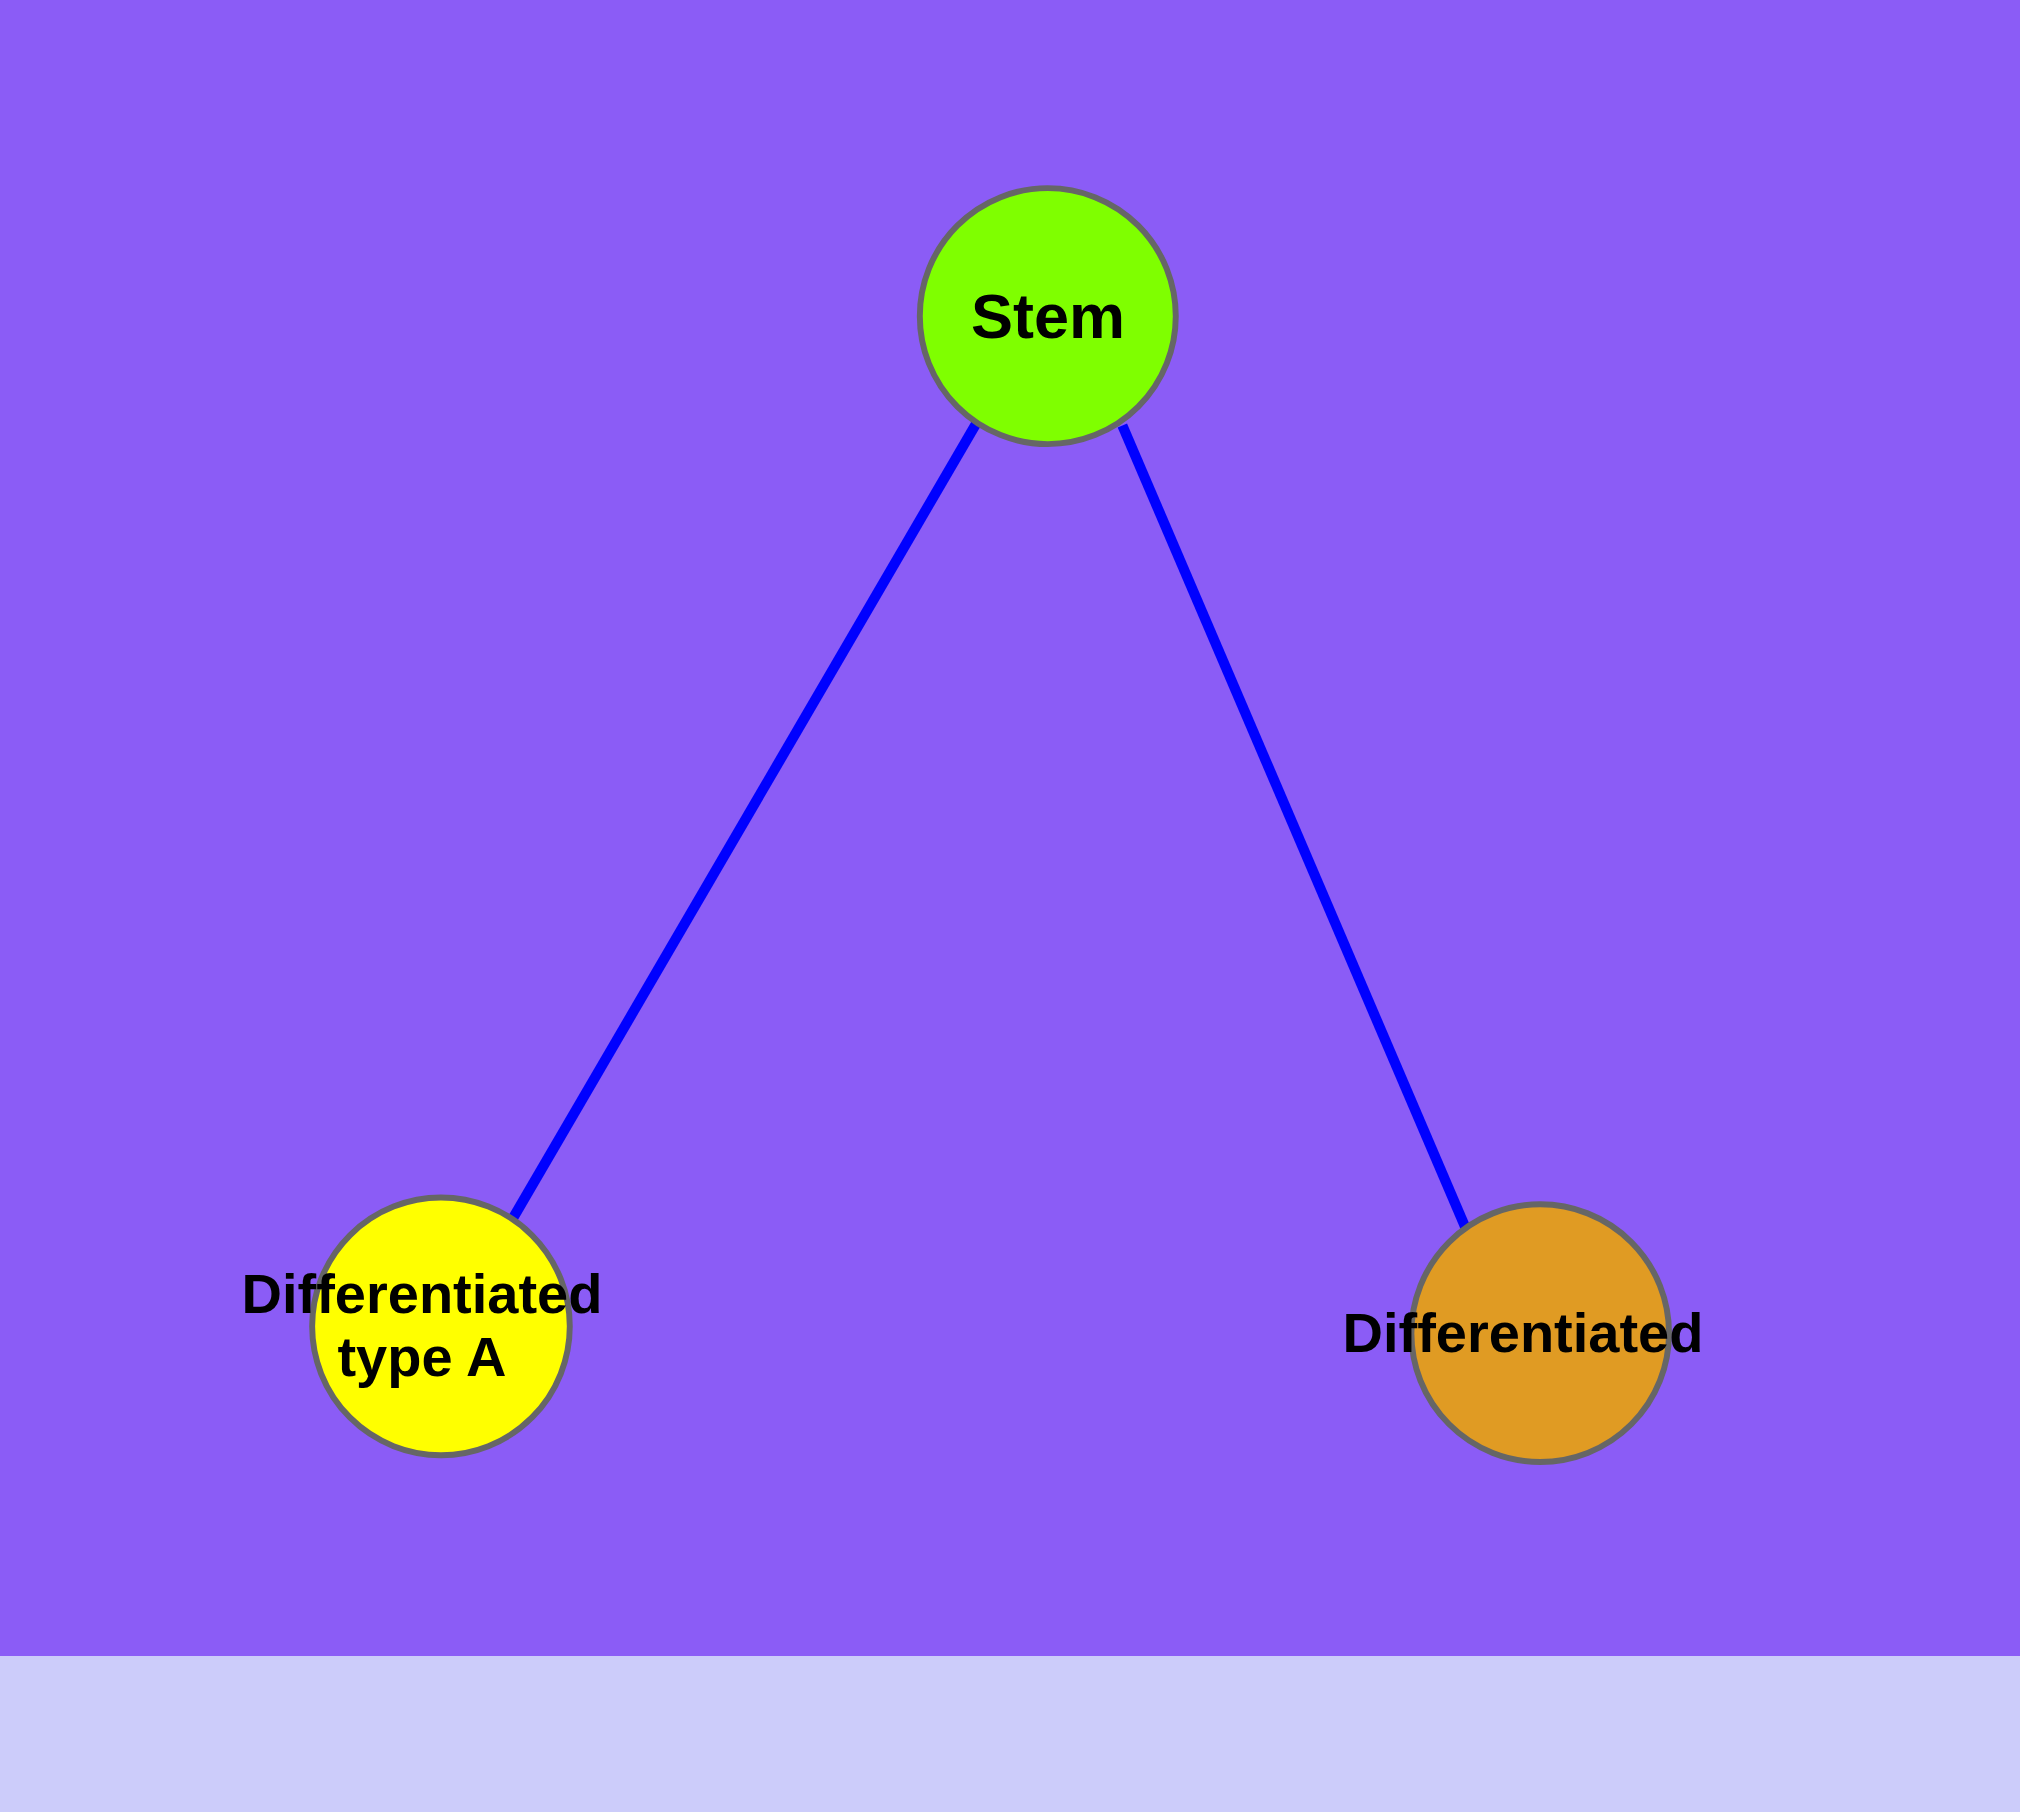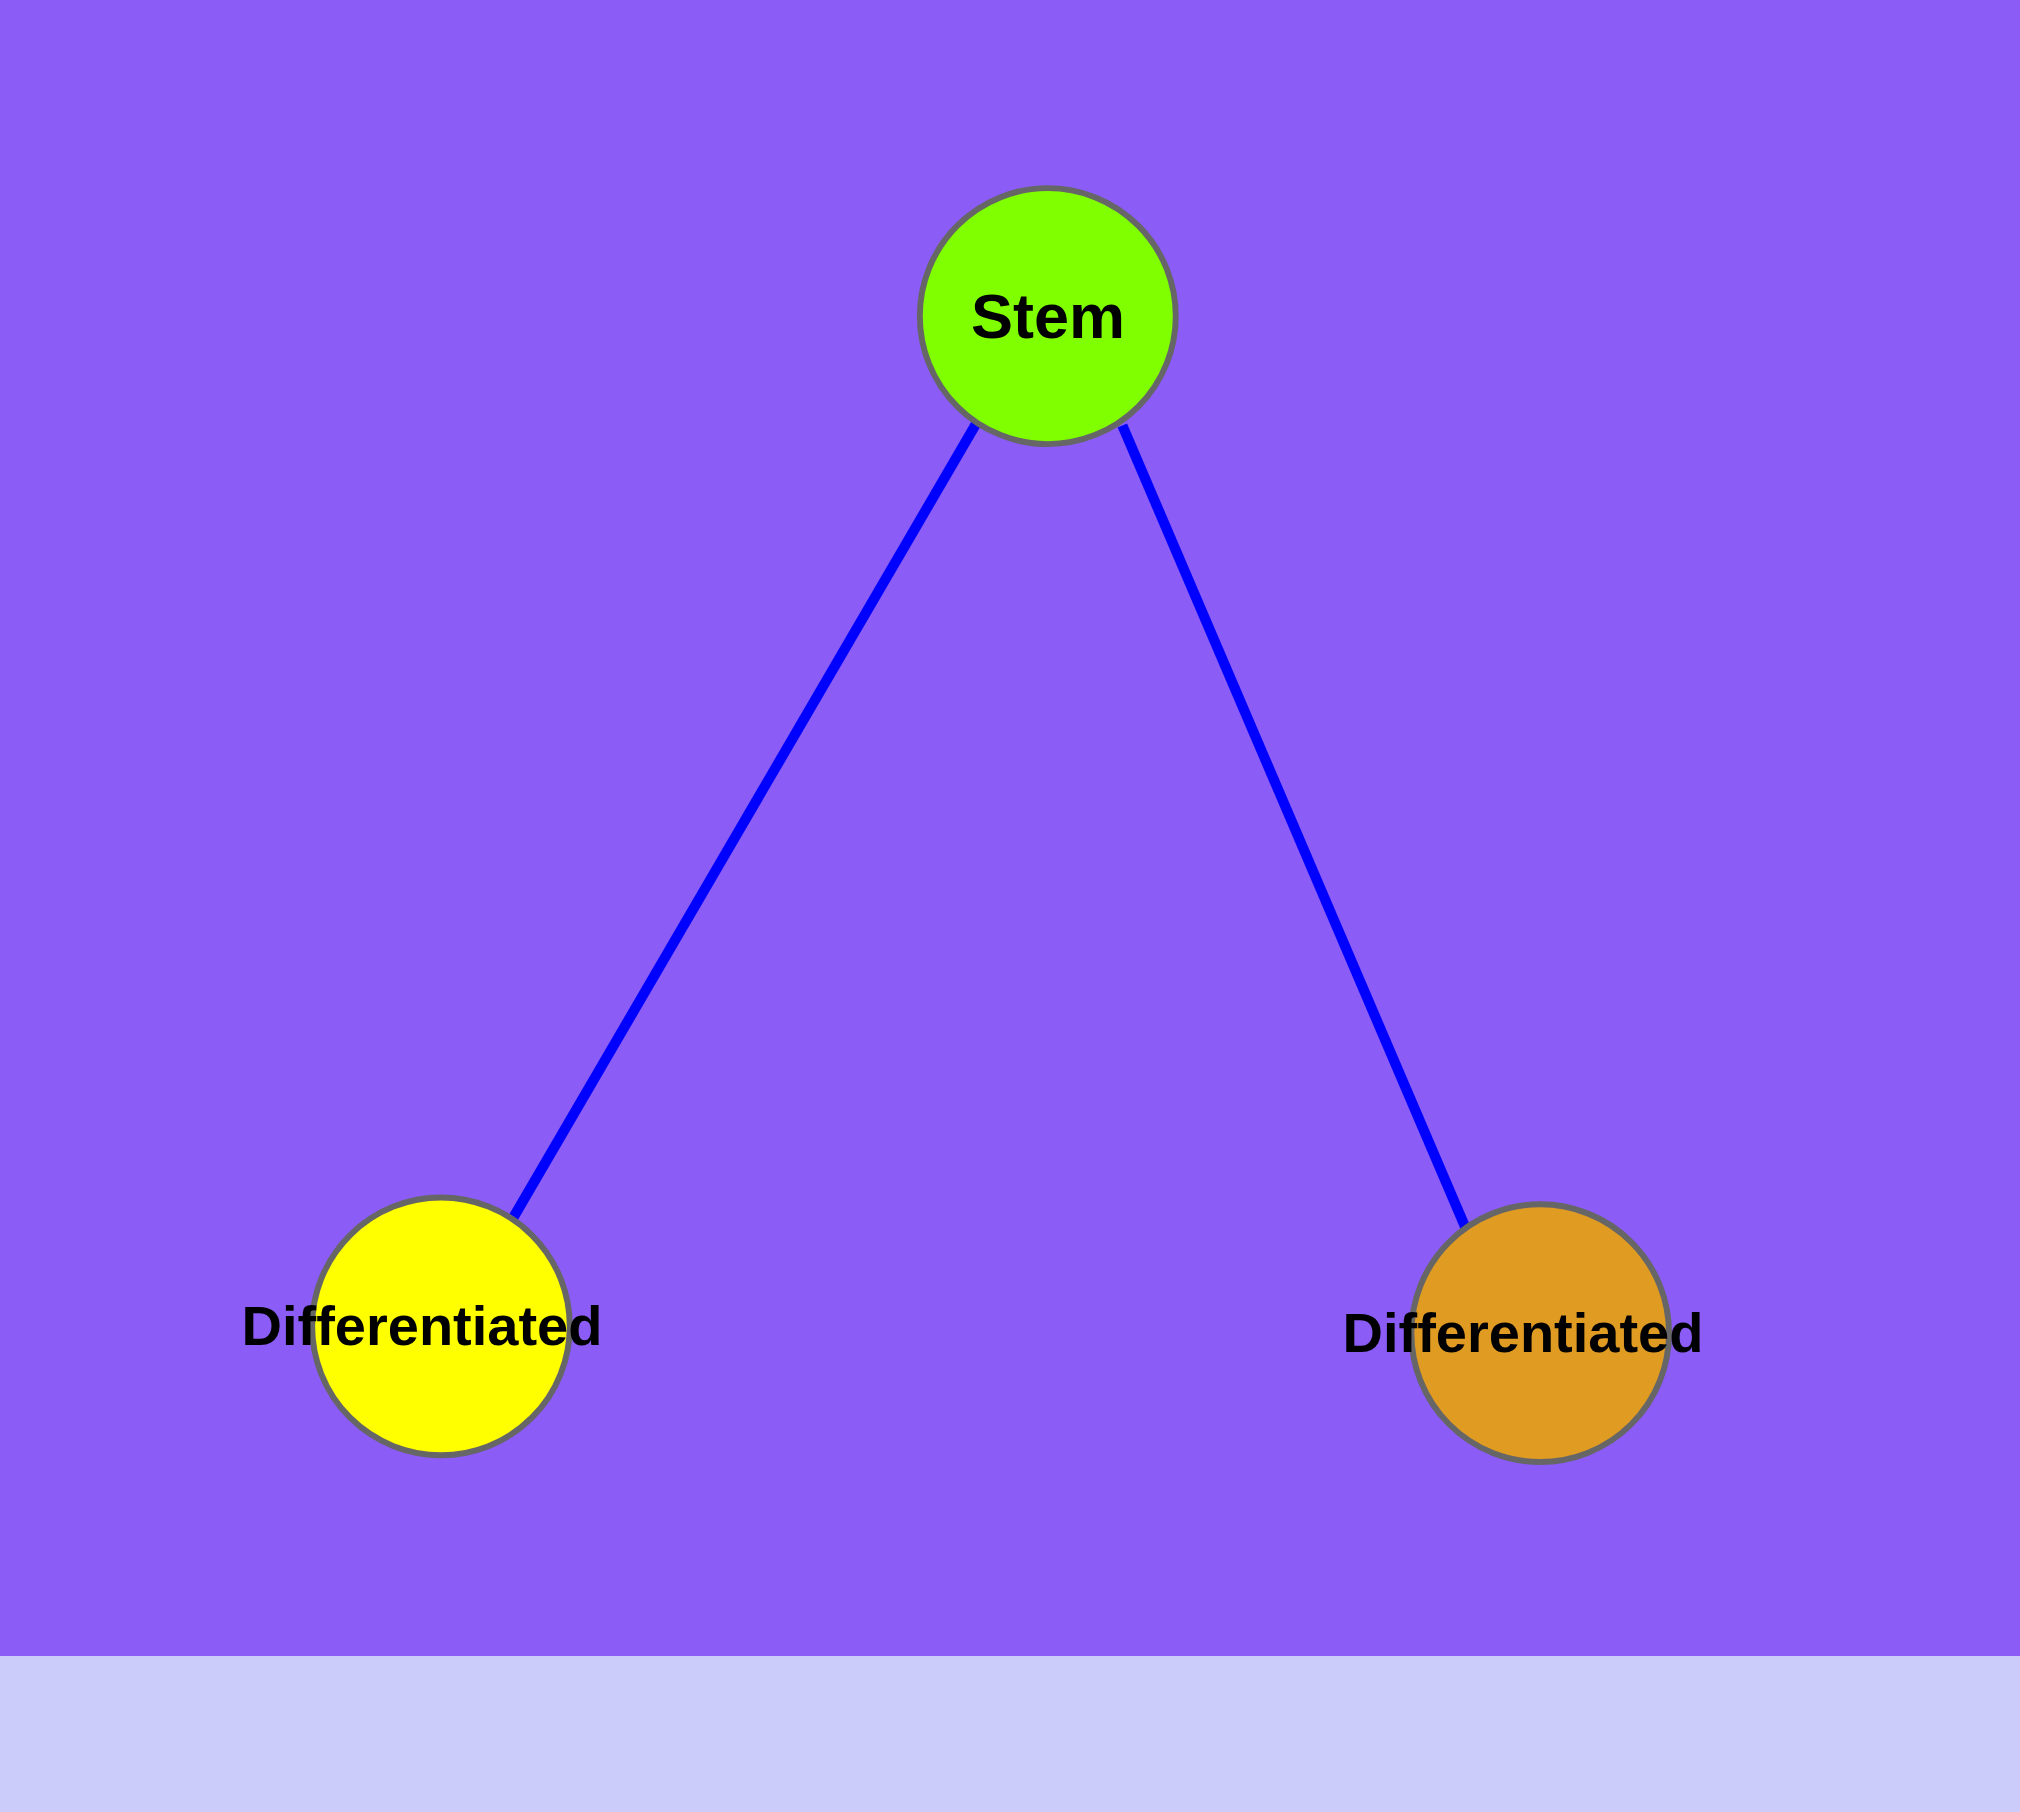--- a/index.html
+++ b/index.html
@@ -58,20 +58,21 @@
       <circle cx="1236" cy="373" r="151" fill="#7fff00" stroke="#666666" stroke-width="7"></circle>
     </g>
   </svg>
 
   <div class="node-label label-stem" style="left:1048px; top:316px;">
     <span>Stem</span>
   </div>
 
   <div class="node-label label-diff" style="left:422px; top:1326px;">
     <div>Differentiated</div>
+    <div>type A</div>
   </div>
 
   <div class="node-label label-diff" style="left:1523px; top:1333px;">
     <div>Differentiated</div>
   </div>
 
 </div>
 
 
 </body></html>

